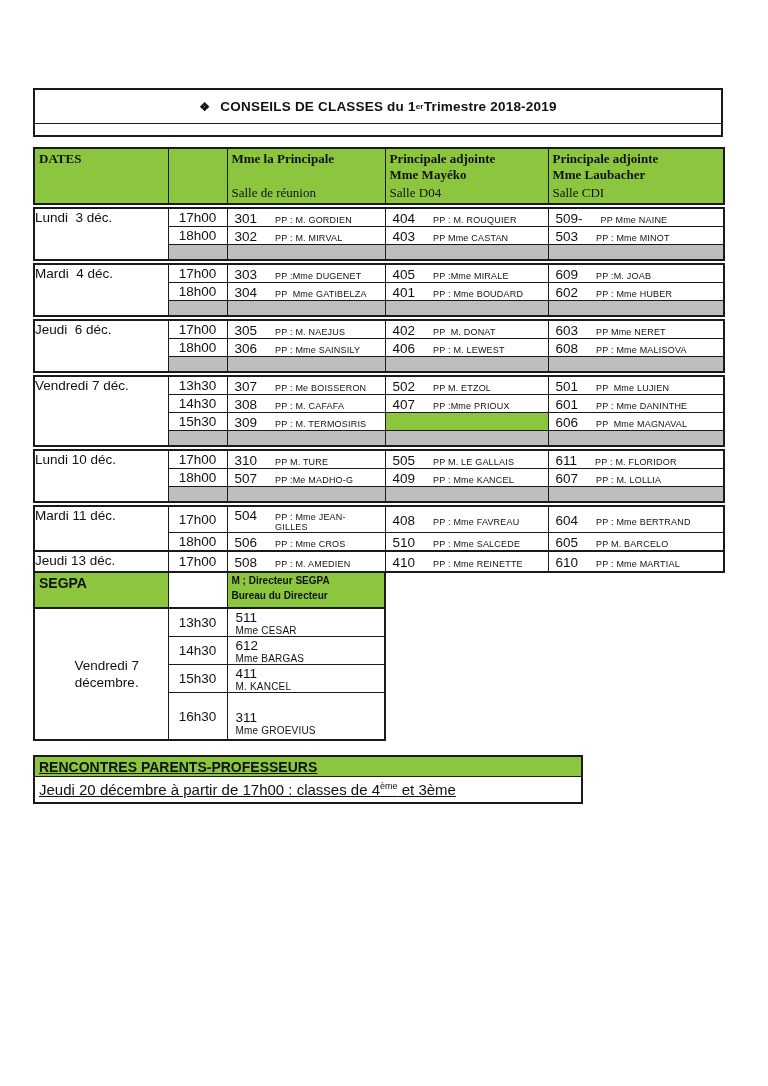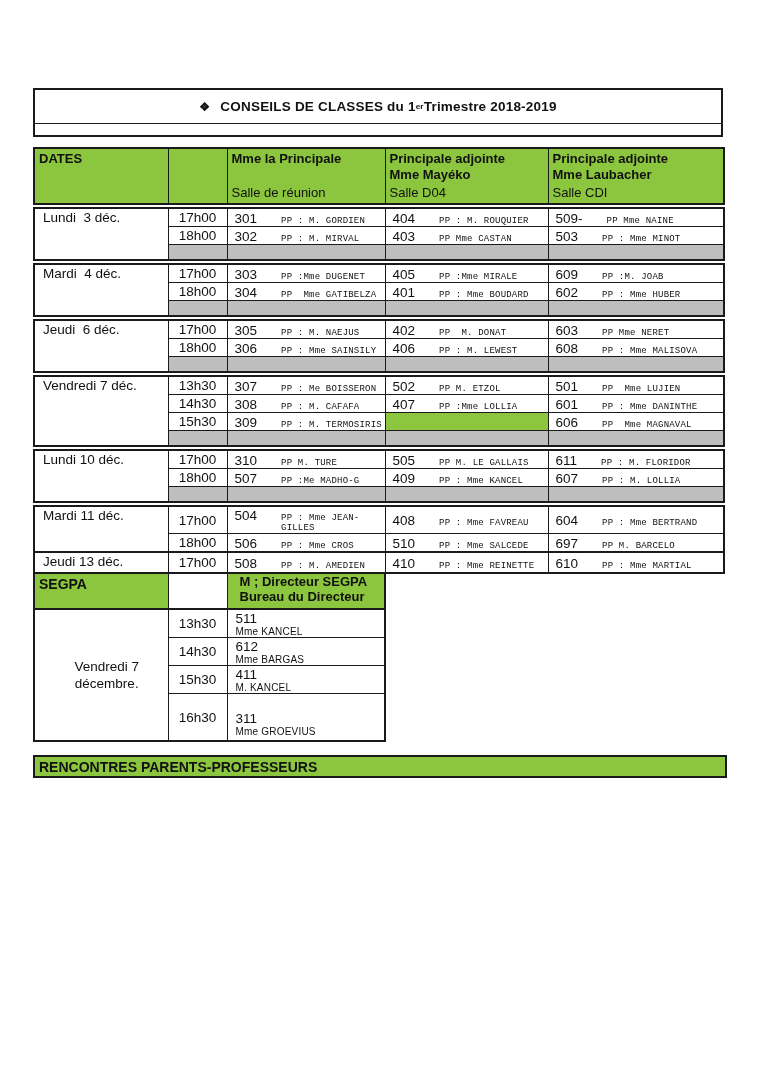--- a/index.html
+++ b/index.html
@@ -24,51 +24,51 @@
 
   
   table { border-collapse:collapse; table-layout:fixed; border:2px solid #1a1a1a; }
   td { border:1px solid #1a1a1a; overflow:hidden; }
   .w5 { width:690px; } .w3 { width:351px; }
   col.c-date { width:134px; } col.c-time { width:59px; }
   col.c-a { width:158px; }  col.c-b { width:163px; } col.c-c { width:176px; }
 
   
   .hdr { margin-bottom:2px; }
-  .hdr td { background:#8CC63E; vertical-align:top; padding:2px 4px 2px 4px; height:50px; }
+  .hdr td { background:#8CC63E; vertical-align:top; padding:2px 4px 2px 4px; height:50px;font-family:Liberation Serif, serif; }
   .hcol { display:flex; flex-direction:column; height:50px; font-weight:bold; font-size:13px; line-height:16px; }
   .hcol .room { margin-top:auto; font-weight:normal; }
 
   
   .grp { margin-bottom:2px; }
   .grp td { height:17px; }
   .tight { margin-top:-2px; margin-bottom:0; }
-  td.date { vertical-align:top; padding:1px 8px; font-size:13.5px; white-space:pre-wrap; }
+  td.date { vertical-align:top; padding:1px 0; font-size:13.5px; white-space:pre-wrap; }
   td.time { text-align:center; font-size:13.5px; padding:0;margin-left:20px; }
   td.cls  { padding:0; }
   .cf { display:flex; align-items:baseline; padding:1px 2px 0 7px; }
   .cf.center { justify-content:center; padding-left:2px;flex-direction:column; }
   .num { font-size:13.5px; }
-  .pp  { font-size:9px; margin-left:24px; letter-spacing:.2px; white-space:pre-wrap;font-family:Liberation Mono, monospace; }
+  .pp  { font-size:9px; margin-left:18px; letter-spacing:.2px; white-space:pre-wrap; }
   .pname { font-size:10px; margin-left:6px; letter-spacing:.2px; }
   tr.sp td { height:12px; background:#BEBEBE; }
   td.greencell { background:#8CC63E; }
 
   
   .segpa-head td { height:30px; vertical-align:top;margin-top:31px; }
   td.seg-label { background:#8CC63E; font-weight:bold; font-size:14px; padding:2px 4px; }
   td.seg-empty { background:#ffffff; }
-  td.seg-dir { background:#8CC63E; font-weight:bold; font-size:13px; line-height:14.5px; padding:1px 12px; }
+  td.seg-dir { background:#8CC63E; font-weight:bold; font-size:10px; line-height:14.5px; padding:1px 4px; }
   .segpa-body td { height:17px; }
   td.seg-date { text-align:center; vertical-align:middle; font-size:13.5px; line-height:17px;padding-left:12px; }
   tr.tall td { height:30px; vertical-align:top; }
   tr.tall td.time, tr.tall td.cls { padding-top:16px; }
 
   
-  .meet { width:694px; }
+  .meet { width:550px;text-decoration:underline; }
   .meet td { padding:1px 4px; }
   td.meet-head { background:#8CC63E; font-weight:bold; font-size:14px; height:17px; }
   td.meet-row { font-size:15px; height:23px; }
 </style>
 </head>
 <body>
 
 <div class="page">
   <div class="doc">
 
@@ -340,21 +340,21 @@
         <td class="time">14h30</td>
         <td class="cls">
               <div class="cf">
                 <span class="num">308</span>
                 <span class="pp">PP : M. CAFAFA</span>
               </div>
             </td>
         <td class="cls">
               <div class="cf">
                 <span class="num">407</span>
-                <span class="pp">PP :Mme LOLLIA</span>
+                <span class="pp">PP :Mme PRIOUX</span>
               </div>
             </td>
         <td class="cls">
               <div class="cf">
                 <span class="num">601</span>
                 <span class="pp">PP : Mme DANINTHE</span>
               </div>
             </td>
       </tr>
       <tr>
@@ -484,21 +484,21 @@
               </div>
             </td>
         <td class="cls">
               <div class="cf">
                 <span class="num">510</span>
                 <span class="pp">PP : Mme SALCEDE</span>
               </div>
             </td>
         <td class="cls">
               <div class="cf">
-                <span class="num">697</span>
+                <span class="num">605</span>
                 <span class="pp">PP M. BARCELO</span>
               </div>
             </td>
       </tr>
     </tbody>
       </table>
 
     <table class="grp w5 tight">
       <colgroup>
           <col class="c-date">
@@ -560,21 +560,21 @@
       <tbody>
           <tr>
         <td class="seg-date" rowspan="4">
           <div>Vendredi 7</div>
           <div>décembre.</div>
         </td>
         <td class="time">13h30</td>
         <td class="cls">
               <div class="cf center">
                 <span class="num">511</span>
-                <span class="pname">Mme KANCEL</span>
+                <span class="pname">Mme CESAR</span>
               </div>
             </td>
       </tr>
       <tr>
         <td class="time">14h30</td>
         <td class="cls">
               <div class="cf center">
                 <span class="num">612</span>
                 <span class="pname">Mme BARGAS</span>
               </div>
@@ -601,16 +601,19 @@
     </tbody>
       </table>
   </div>
 
   <div class="meetings-wrap">
     <table class="meet">
       <tbody>
           <tr>
         <td class="meet-head">RENCONTRES PARENTS-PROFESSEURS</td>
       </tr>
+      <tr>
+        <td class="meet-row"><span>Jeudi 20 décembre à partir de 17h00 : classes de 4</span><sup>ème</sup><span> et 3ème</span></td>
+      </tr>
     </tbody>
       </table>
   </div>
 </div>
 
 </body></html>

